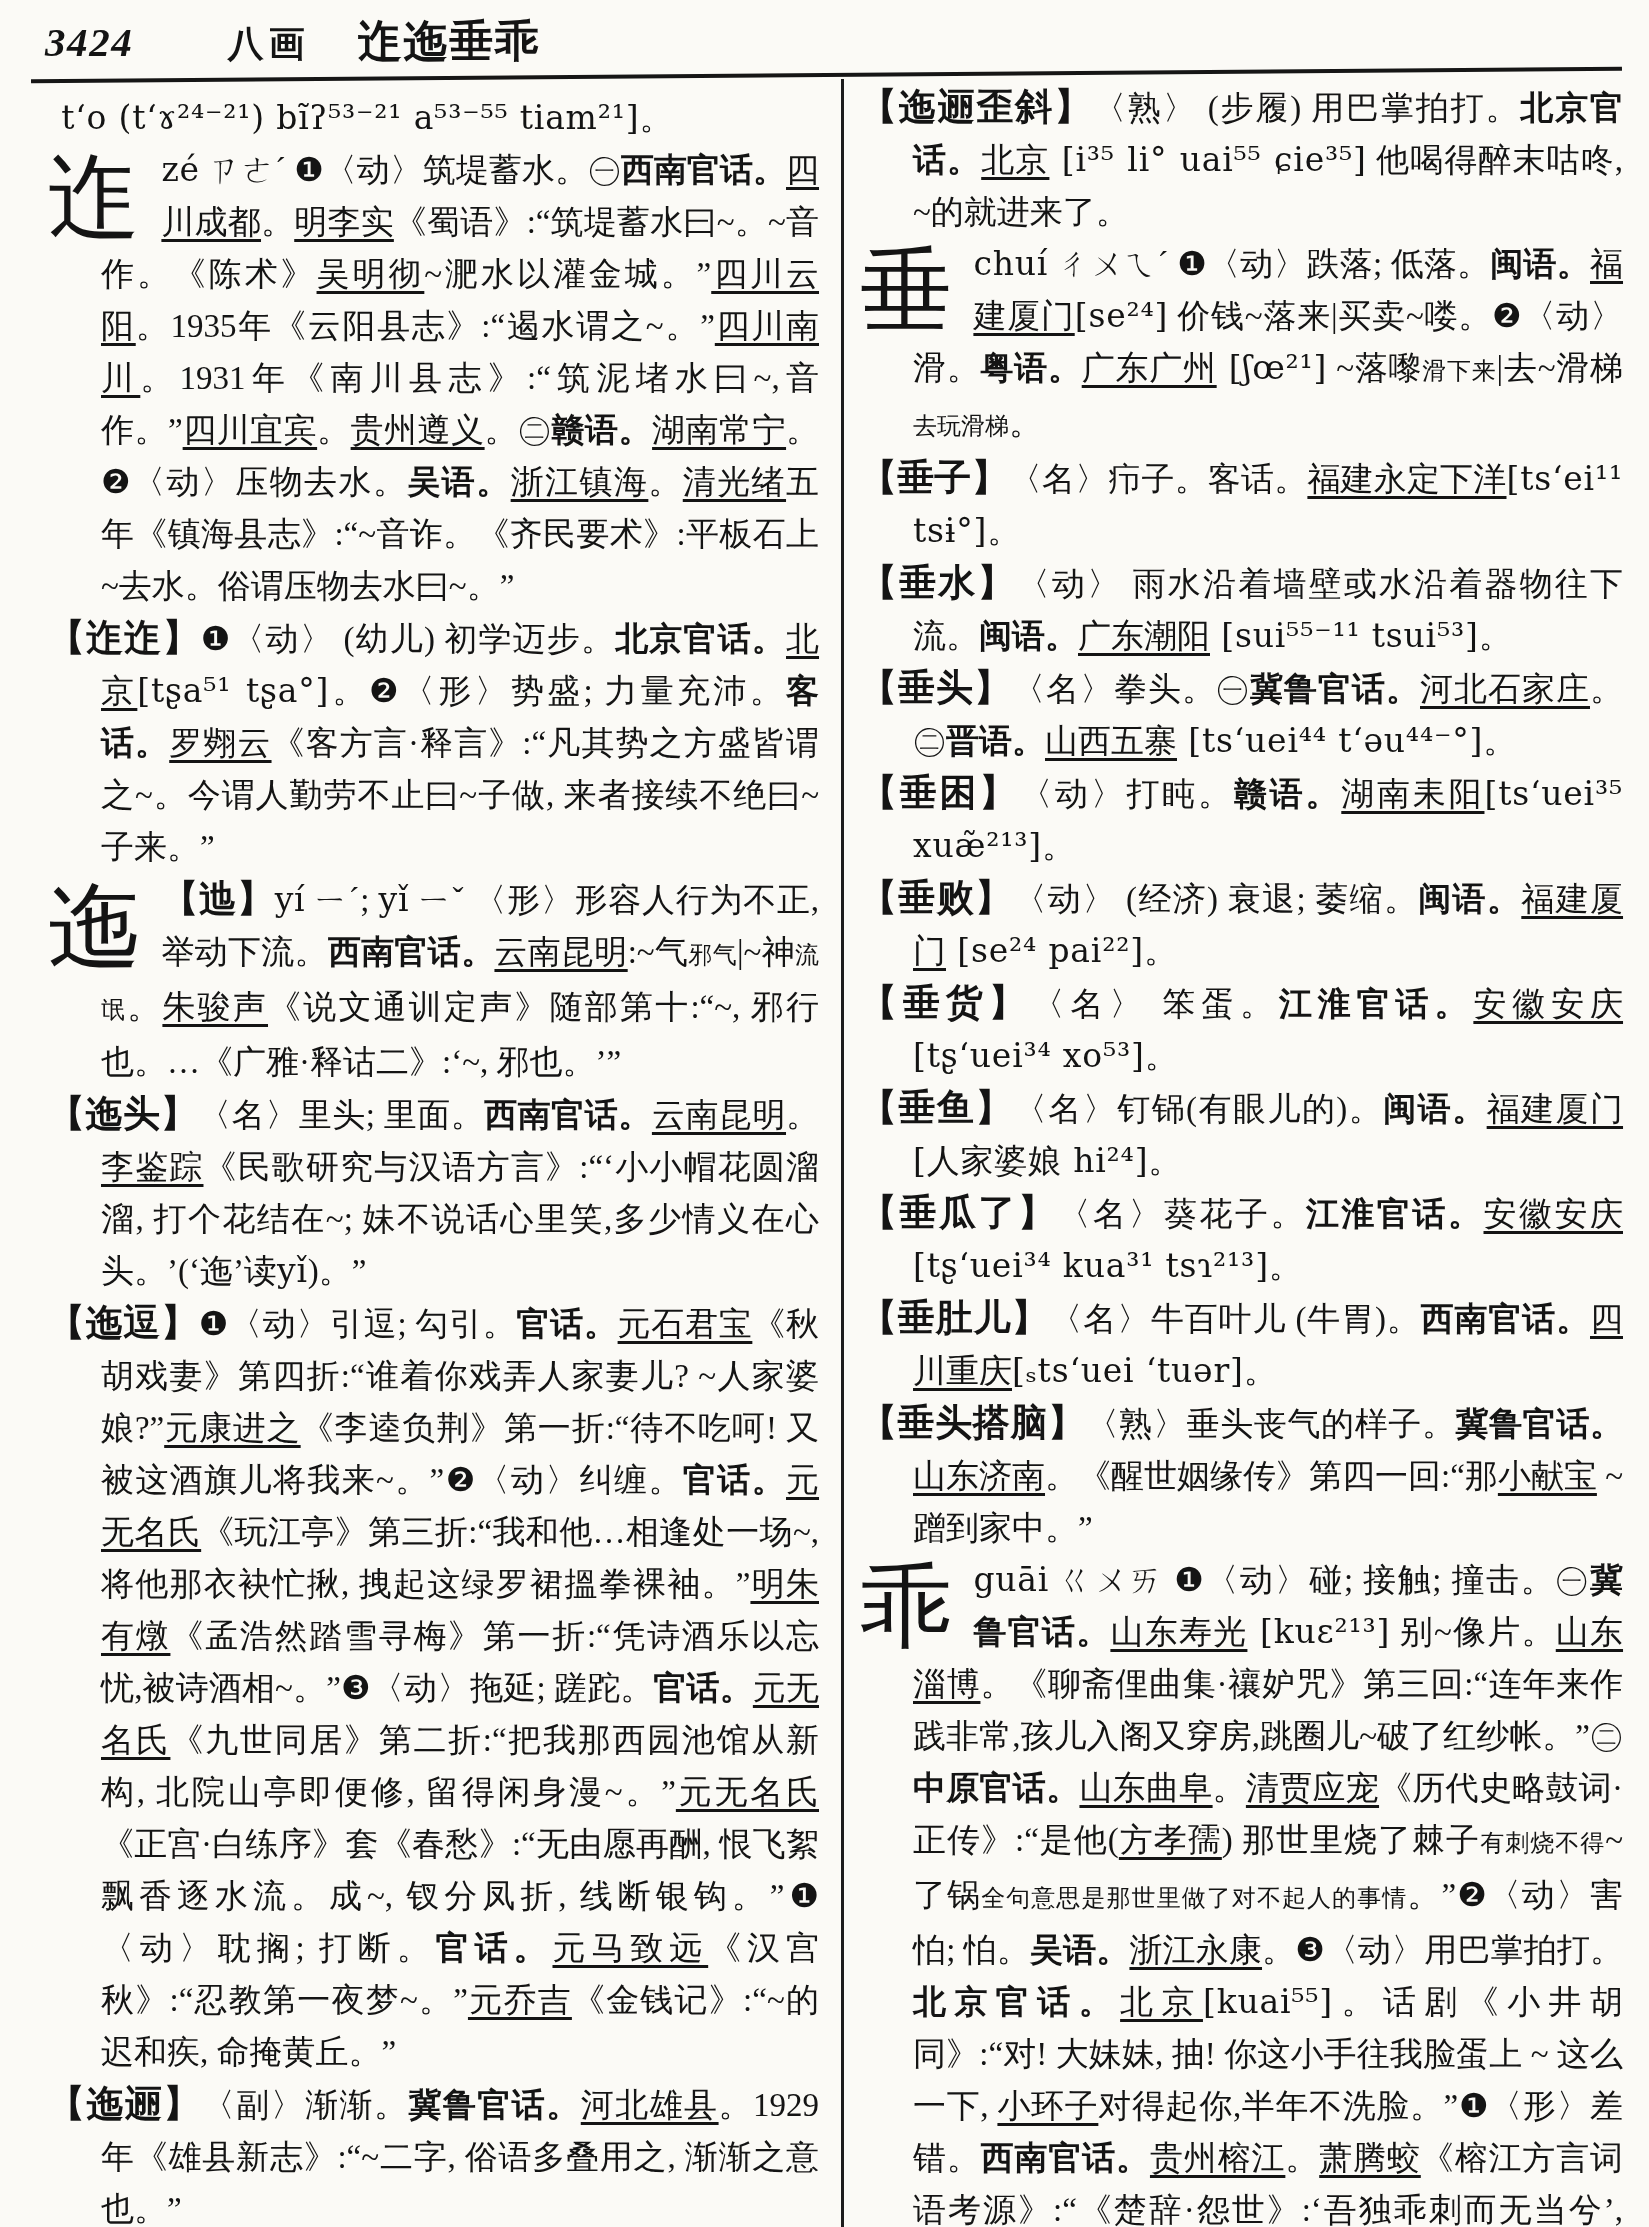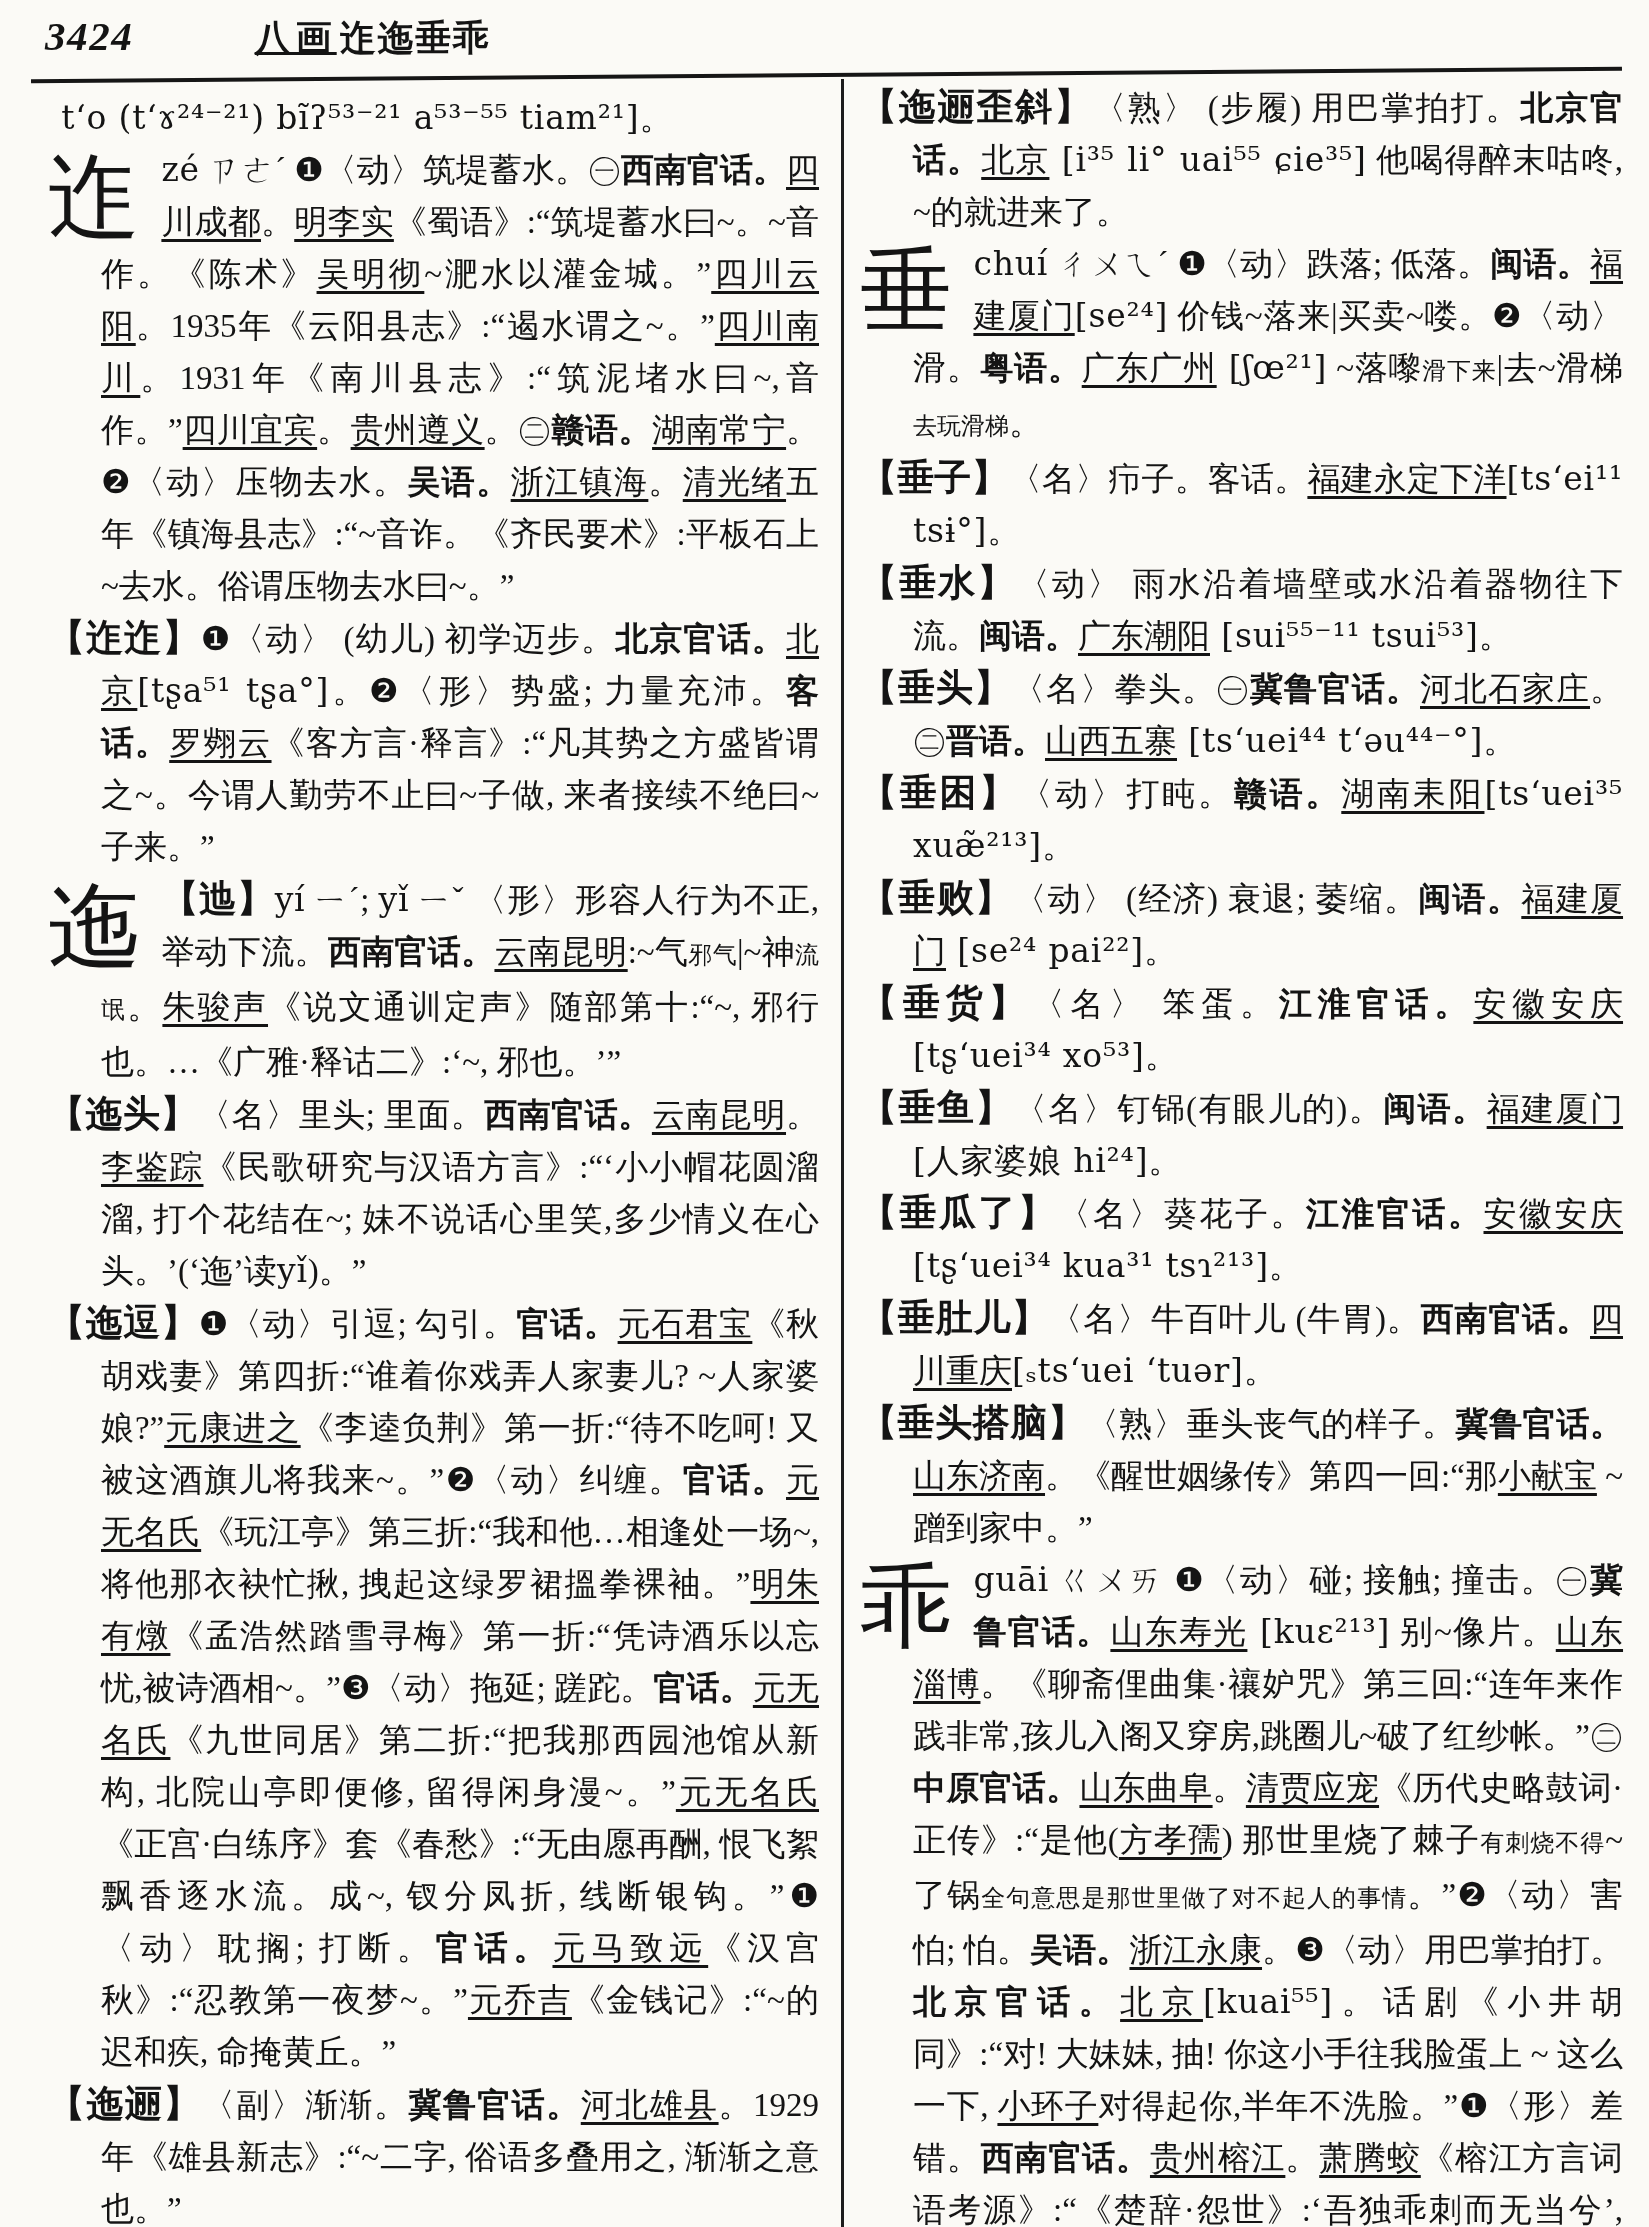--- a/index.html
+++ b/index.html
@@ -2,22 +2,22 @@
 <html style="font-size:13.2px"><head>
 <meta charset="utf-8">
 <style>
   html,body{margin:0;padding:0;width:1650px;height:2227px;overflow:hidden;
     background:#fbfaf6;color:#141414;
     font-family:"Liberation Serif","DejaVu Serif",serif;}
   .page{position:relative;width:1650px;height:2227px;}
   
   .header{position:absolute;left:45px;top:11.5px;height:58px;white-space:nowrap;}
   .pageno{font-style:italic;font-weight:bold;font-size:41px;letter-spacing:1.6px;}
-  .stroke{font-weight:bold;font-size:36px;margin-left:118px;letter-spacing:5px;text-decoration:underline;}
-  .guide{font-weight:bold;font-size:36px;letter-spacing:1.6px;}
+  .stroke{font-weight:bold;font-size:36px;margin-left:91px;letter-spacing:5px;}
+  .guide{font-weight:bold;font-size:44px;margin-left:45px;letter-spacing:1.6px;}
   .header-rule{position:absolute;left:31px;top:73px;width:1591px;height:4.1px;background:#161616;transform:rotate(-0.45deg);}
   .divider{position:absolute;left:841px;top:79px;width:2.5px;height:2148px;background:#1c1c1c;}
   
   .col{position:absolute;width:771px;font-size:33px;line-height:52px;}
   .col-left{left:48px;top:92px;}
   .col-right{left:860px;top:81px;width:763px;}
   .col p{margin:0;text-align:justify;}
   p.hang{padding-left:53px;text-indent:-53px;}
   p.drop{padding-left:53px;}
   p.cont{padding-left:13.2px;}

